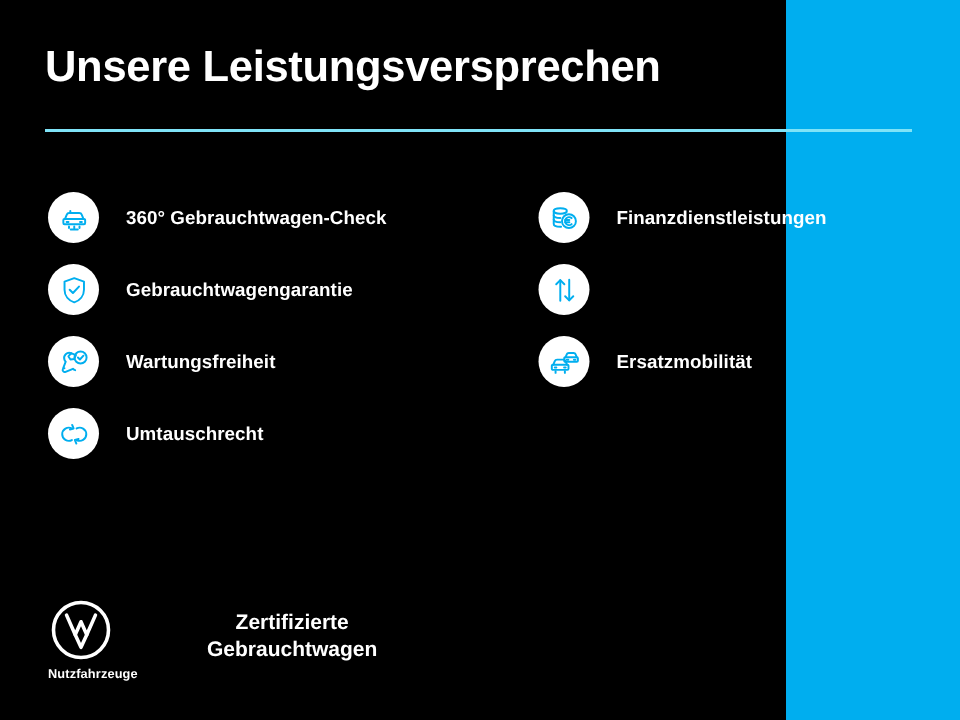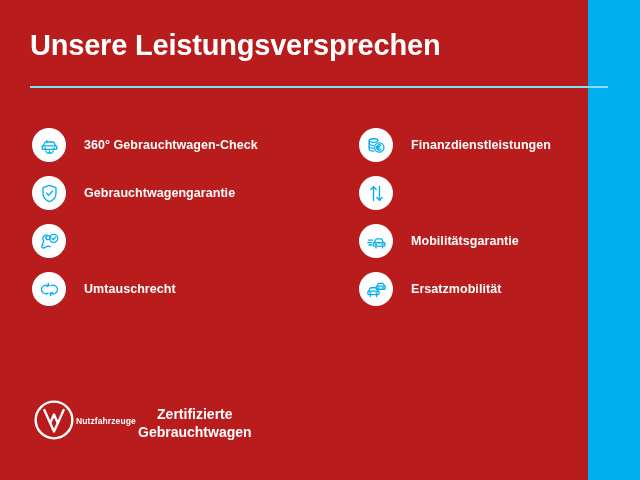--- a/index.html
+++ b/index.html
@@ -9,23 +9,23 @@
   body {
     width: 640px;
     height: 480px;
     overflow: hidden;
     background: #00AEEF;
     font-family: "Liberation Sans", sans-serif;
     -webkit-font-smoothing: antialiased;
   }
   .slide {
     position: relative;
-    width: 588px;
+    width: 524px;
     height: 480px;
-    background: #b91c1c;
+    background: #000000;
     box-sizing: border-box;
   }
   
   .title {
     position: absolute;
     left: 30px;
     top: 29px;
     font-size: 29px;
     font-weight: bold;
     color: #FFFFFF;
@@ -82,22 +82,22 @@
   .footer {
     position: absolute;
     left: 32px;
     top: 398px;
     display: flex;
     align-items: flex-start;
   }
   .logo-block {
     width: 70px;
     display: flex;
-    flex-direction: row;
-    align-items: center;
+    flex-direction: column;
+    align-items: flex-start;
   }
   .vw-mark {
     width: 44px;
     height: 44px;
     display: block;
   }
   .logo-sub {
     margin-top: 2px;
     font-size: 8.5px;
     font-weight: bold;
@@ -159,20 +159,21 @@
         <span>
           <svg viewBox="0 0 24 24" fill="none" stroke="#00AEEF" stroke-width="1.5" stroke-linecap="round" stroke-linejoin="round">
             <path d="M9.6 5.1a3.9 3.9 0 0 0-5.1 4.9c.2.6.6 1.2 1 1.6l-2.2 5.6a1.6 1.6 0 0 0 2.1 2.1l5.6-2.3c.5.5 1 .8 1.7 1"></path>
             <path d="M4.5 16.6h.02"></path>
             <path d="M9.6 5.1l-2 2.5 1.5 2.3 2.9-.4 1.3-2.9z"></path>
             <circle cx="16.8" cy="8.4" r="4.6"></circle>
             <path d="M14.8 8.4l1.5 1.5 2.7-2.9"></path>
           </svg>
         </span>
       </div>
+      <div class="item-label">Wartungsfreiheit</div>
     </div>
 
     <div class="item">
       <div class="badge">
         <span>
           <svg viewBox="0 0 24 24" fill="none" stroke="#00AEEF" stroke-width="1.5" stroke-linecap="round" stroke-linejoin="round">
             <path d="M10.2 7.6a5 5 0 1 0 0 8.8"></path>
             <path d="M10.4 4.9l1.1 2.7-2.8.8"></path>
             <path d="M13.8 16.4a5 5 0 1 0 0-8.8"></path>
             <path d="M13.6 19.1l-1.1-2.7 2.8-.8"></path>
@@ -210,34 +211,20 @@
           <svg viewBox="0 0 24 24" fill="none" stroke="#00AEEF" stroke-width="1.5" stroke-linecap="round" stroke-linejoin="round">
             <path d="M8.6 20V4.3"></path>
             <path d="M5.5 7.4l3.1-3.1 3.1 3.1"></path>
             <path d="M15.4 4v15.7"></path>
             <path d="M12.3 16.6l3.1 3.1 3.1-3.1"></path>
           </svg>
         </span>
       </div>
     </div>
 
-    <div class="item">
-      <div class="badge">
-        <span>
-          <svg viewBox="0 0 24 24" fill="none" stroke="#00AEEF" stroke-width="1.5" stroke-linecap="round" stroke-linejoin="round">
-            <path d="M9.6 13.4l1.2-3.1a2 2 0 0 1 1.9-1.3h4.1a2 2 0 0 1 1.8 1.2l1.3 3.2"></path>
-            <path d="M9.3 13.4h11.4a.9.9 0 0 1 .9.9v2.1a.9.9 0 0 1-.9.9H9.3a.9.9 0 0 1-.9-.9v-2.1a.9.9 0 0 1 .9-.9z"></path>
-            <path d="M10.8 15.5h1.3M18.2 15.5h1.3"></path>
-            <path d="M11.4 17.9v1.4M18.8 17.9v1.4"></path>
-            <path d="M2.6 10.4h4.8M2 13.2h4.3M3.4 16h3.2"></path>
-          </svg>
-        </span>
-      </div>
-      <div class="item-label">Mobilitätsgarantie</div>
-    </div>
 
     <div class="item">
       <div class="badge">
         <span>
           <svg viewBox="0 0 24 24" fill="none" stroke="#00AEEF" stroke-width="1.5" stroke-linecap="round" stroke-linejoin="round">
             <path d="M12.6 8.2l.9-2.2a1.7 1.7 0 0 1 1.6-1.1h3.6a1.7 1.7 0 0 1 1.6 1.1l.9 2.2"></path>
             <path d="M12.4 8.2h8.8a.8.8 0 0 1 .8.8v1.9a.8.8 0 0 1-.8.8h-8.8a.8.8 0 0 1-.8-.8V9a.8.8 0 0 1 .8-.8z"></path>
             <path d="M13.6 10.1h1.1M19 10.1h1.1"></path>
             <path d="M3.3 13.9l1.1-2.7a1.9 1.9 0 0 1 1.8-1.2h4.6a1.9 1.9 0 0 1 1.8 1.2l1.1 2.7"></path>
             <path d="M3 13.9h11a.85.85 0 0 1 .85.85v2.2a.85.85 0 0 1-.85.85H3a.85.85 0 0 1-.85-.85v-2.2A.85.85 0 0 1 3 13.9z"></path>

